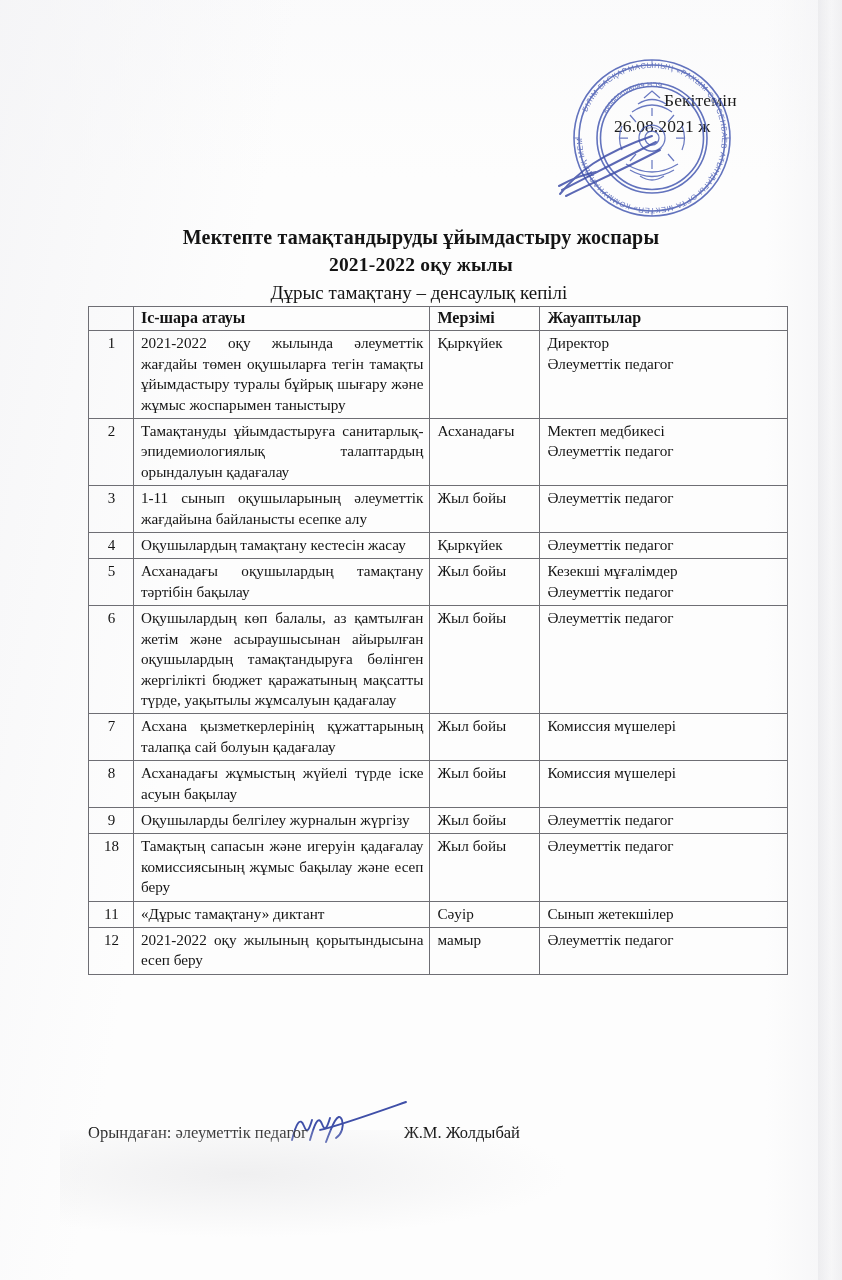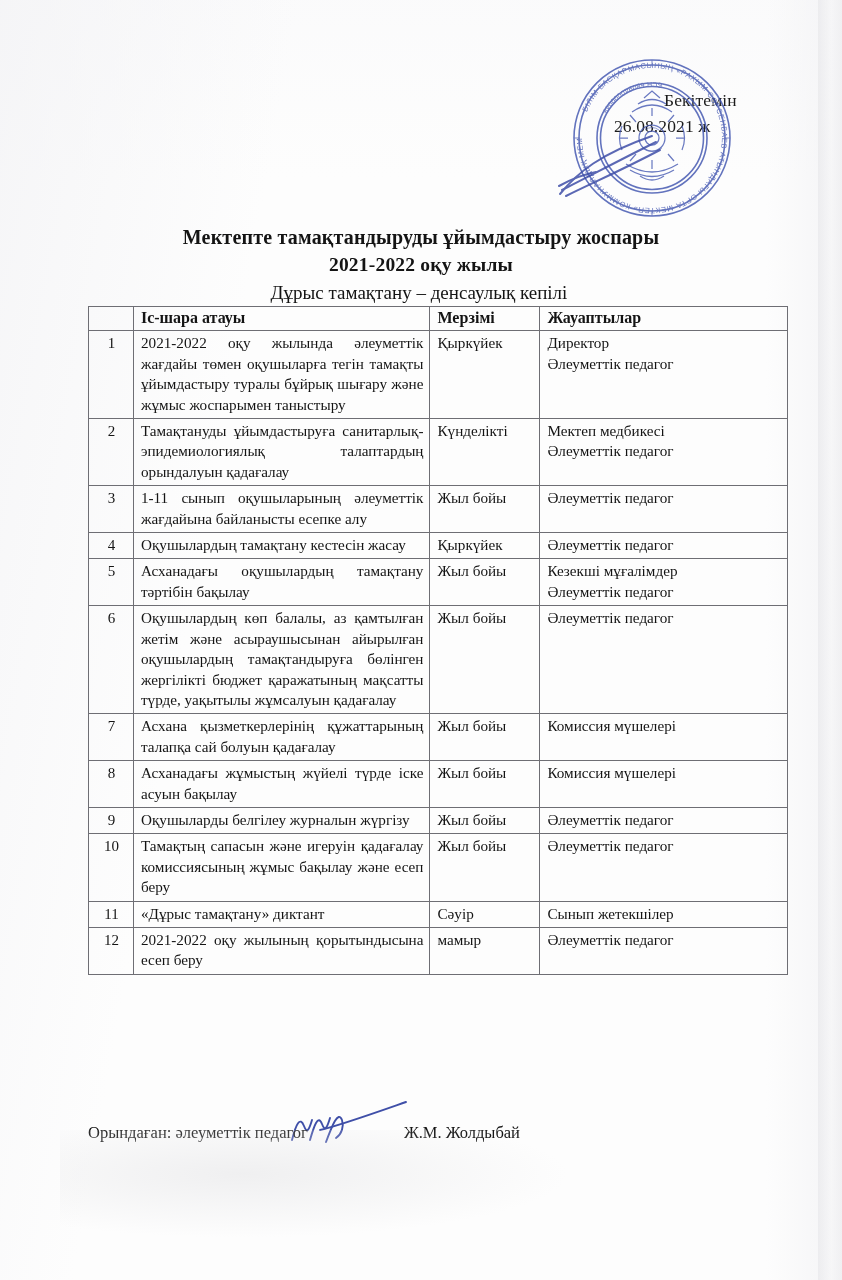--- a/index.html
+++ b/index.html
@@ -266,21 +266,21 @@
         <tr>
           <td class="num">1</td>
           <td class="activity">2021-2022 оқу жылында әлеуметтік жағдайы төмен оқушыларға тегін тамақты ұйымдастыру туралы бұйрық шығару және жұмыс жоспарымен таныстыру</td>
           <td class="term">Қыркүйек</td>
           <td class="resp">Директор
 Әлеуметтік педагог</td>
         </tr>
         <tr>
           <td class="num">2</td>
           <td class="activity">Тамақтануды ұйымдастыруға санитарлық-эпидемиологиялық талаптардың орындалуын қадағалау</td>
-          <td class="term">Күнделікті</td>
+          <td class="term">Асханадағы</td>
           <td class="resp">Мектеп медбикесі
 Әлеуметтік педагог</td>
         </tr>
         <tr>
           <td class="num">3</td>
           <td class="activity">1-11 сынып оқушыларының әлеуметтік жағдайына байланысты есепке алу</td>
           <td class="term">Жыл бойы</td>
           <td class="resp">Әлеуметтік педагог</td>
         </tr>
         <tr>
@@ -314,21 +314,21 @@
           <td class="term">Жыл бойы</td>
           <td class="resp">Комиссия мүшелері</td>
         </tr>
         <tr>
           <td class="num">9</td>
           <td class="activity">Оқушыларды белгілеу журналын жүргізу</td>
           <td class="term">Жыл бойы</td>
           <td class="resp">Әлеуметтік педагог</td>
         </tr>
         <tr>
-          <td class="num">10</td>
+          <td class="num">18</td>
           <td class="activity">Тамақтың сапасын және игеруін қадағалау комиссиясының жұмыс бақылау және есеп беру</td>
           <td class="term">Жыл бойы</td>
           <td class="resp">Әлеуметтік педагог</td>
         </tr>
         <tr>
           <td class="num">11</td>
           <td class="activity">«Дұрыс тамақтану» диктант</td>
           <td class="term">Сәуір</td>
           <td class="resp">Сынып жетекшілер</td>
         </tr>

